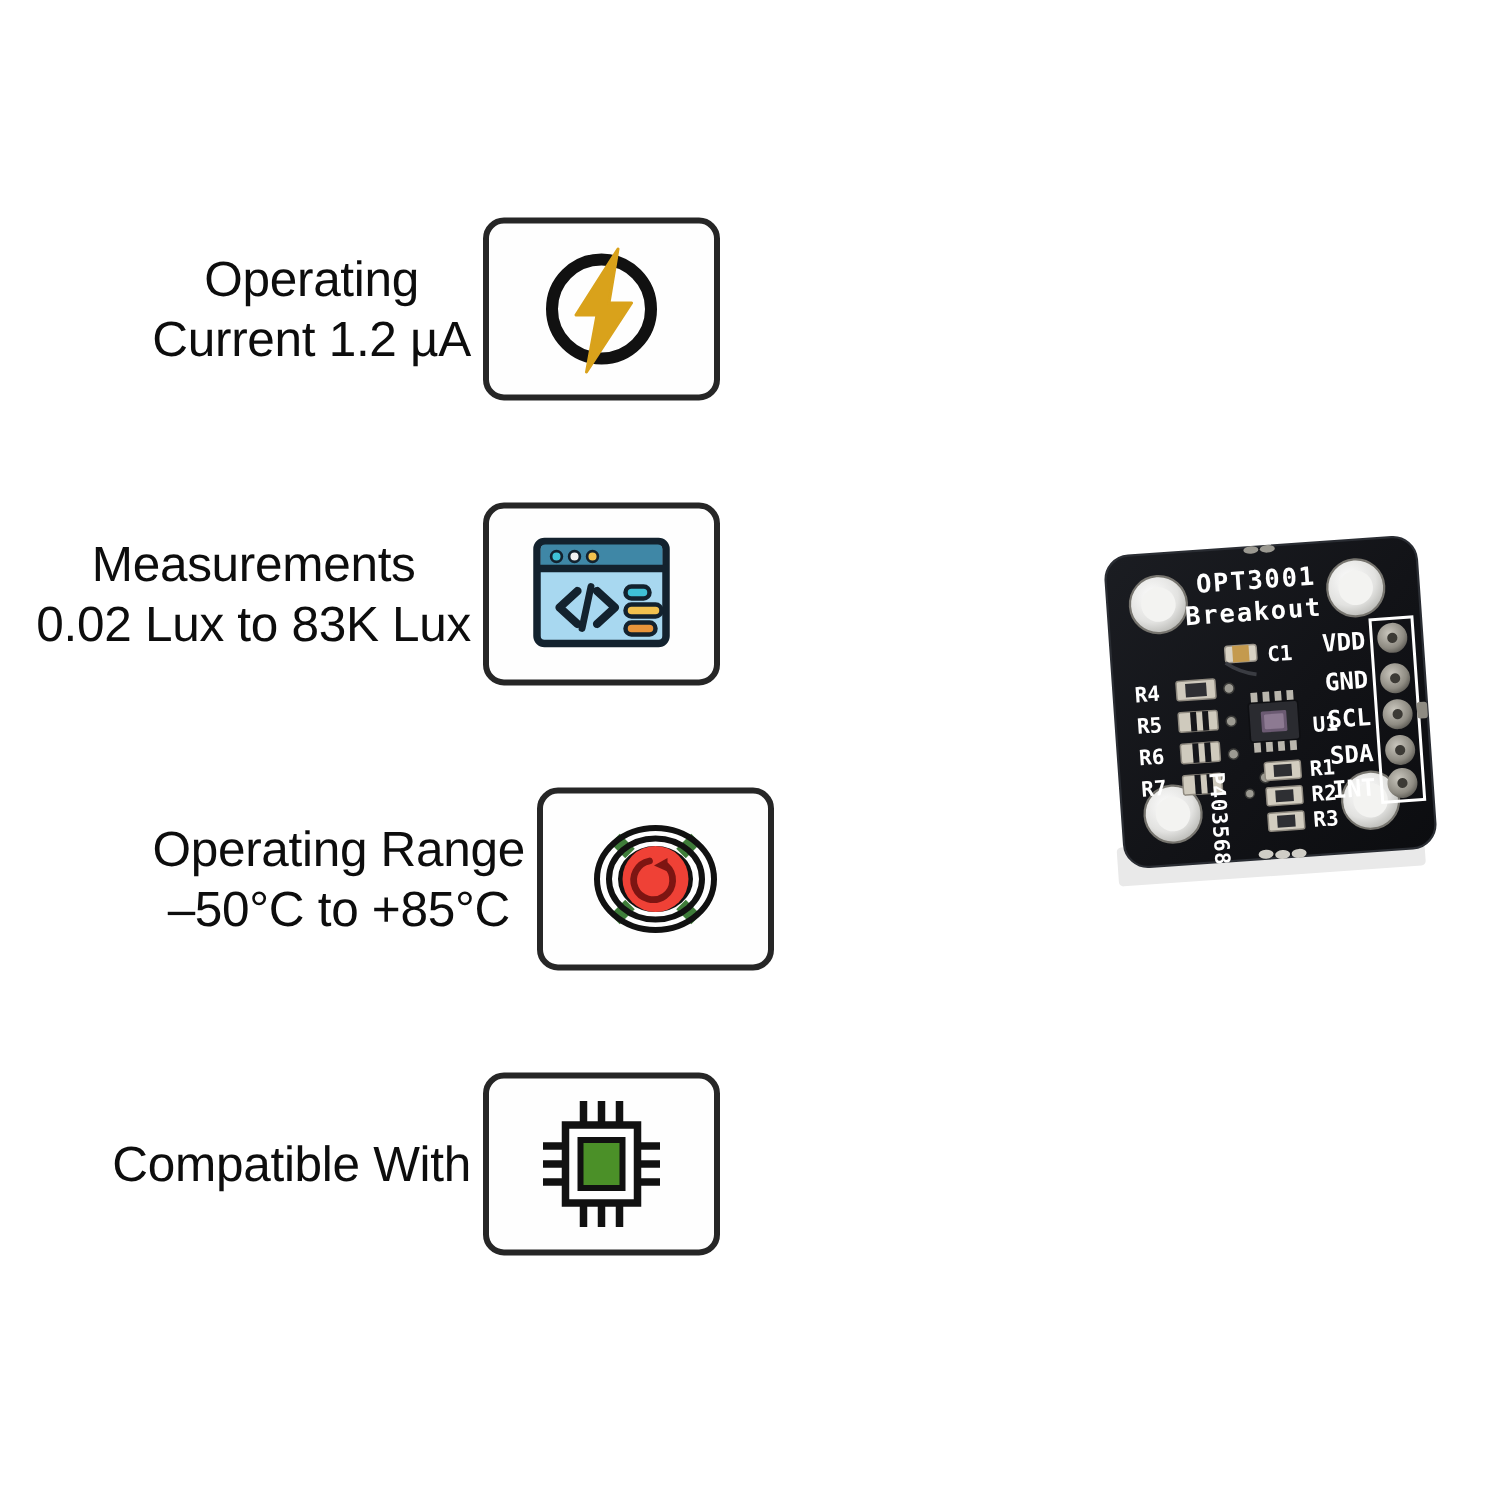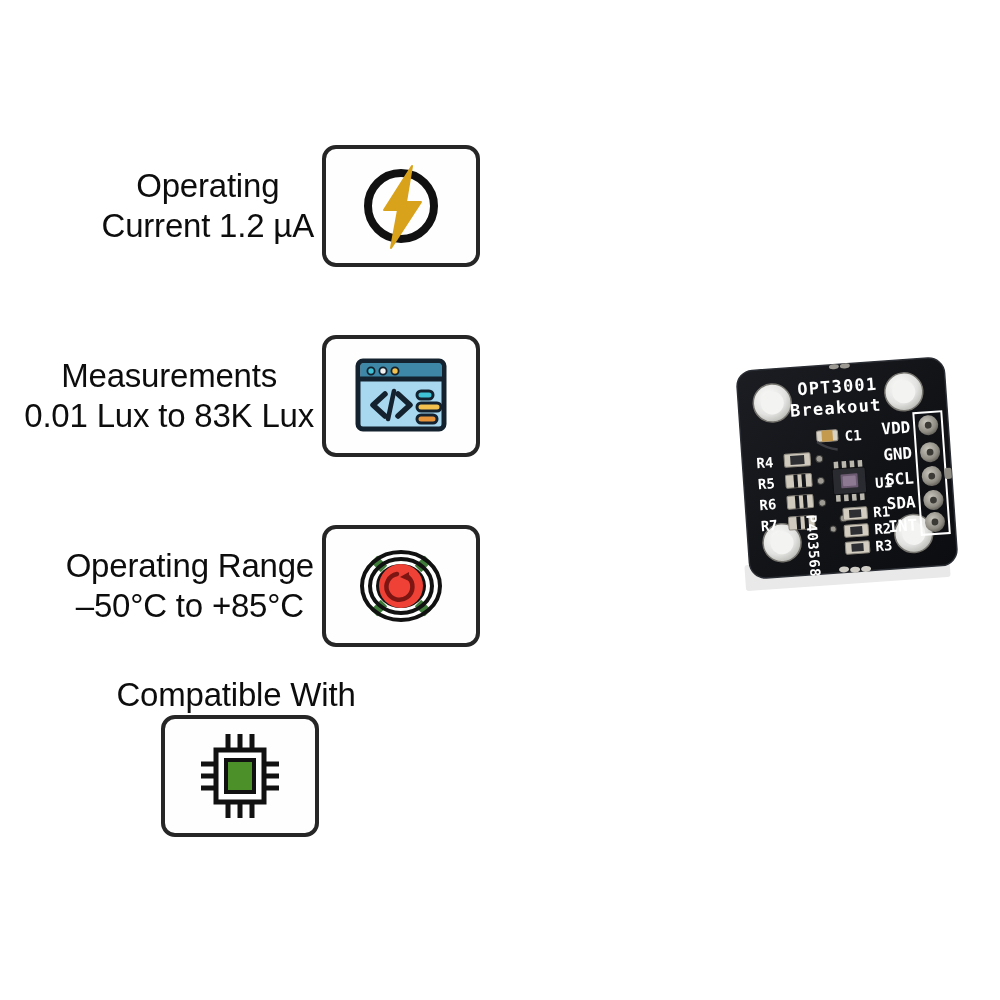--- a/index.html
+++ b/index.html
@@ -106,21 +106,21 @@
           <circle cx="46" cy="46" r="33" fill="none" stroke="#111111" stroke-width="8"></circle>
           <path d="M57 6 L29 50 L43 50 L36 88 L66 42 L51 42 Z" fill="#d9a21b" stroke="#d9a21b" stroke-width="2" stroke-linejoin="round"></path>
         </svg>
       </span>
     </div>
   </div>
 
   <div class="feature-row" style="top:335px;align-items:center;">
     <div class="feature-label">
       <span class="ln">Measurements</span>
-      <span class="ln">0.01 Lux to 83K Lux</span>
+      <span class="ln">0.02 Lux to 83K Lux</span>
     </div>
     <div class="icon-box">
       <span>
         <svg width="98" height="86" viewBox="0 0 98 86">
 
           <rect x="6" y="8" width="86" height="68" rx="5" fill="#a8d8f0" stroke="#13222e" stroke-width="5"></rect>
 
           <path d="M8.5 13 a3 3 0 0 1 3 -3 h75 a3 3 0 0 1 3 3 v13 h-81 z" fill="#3f87a6"></path>
           <line x1="6" y1="26" x2="92" y2="26" stroke="#13222e" stroke-width="5"></line>
 
@@ -133,21 +133,21 @@
           <line x1="42" y1="38" x2="36" y2="66" stroke="#13222e" stroke-width="4.6" stroke-linecap="round"></line>
 
           <rect x="65" y="38" width="16" height="8" rx="4" fill="#3fc1d6" stroke="#13222e" stroke-width="3"></rect>
           <rect x="65" y="50" width="24" height="8" rx="4" fill="#f2c14e" stroke="#13222e" stroke-width="3"></rect>
           <rect x="65" y="62" width="20" height="8" rx="4" fill="#e8943a" stroke="#13222e" stroke-width="3"></rect>
         </svg>
       </span>
     </div>
   </div>
 
-  <div class="feature-row" style="top:525px;">
+  <div class="feature-row" style="top:525px;padding-left:36px;">
     <div class="feature-label">
       <span class="ln">Operating Range</span>
       <span class="ln">–50°C to +85°C</span>
     </div>
     <div class="icon-box">
       <span>
         <svg width="96" height="92" viewBox="0 0 96 92">
           <g transform="translate(48,46)">
 
             <g stroke="#3f7d3a" stroke-width="9" stroke-linecap="butt">
@@ -164,21 +164,21 @@
             <ellipse rx="22" ry="22" fill="#ef4136" stroke="#111111" stroke-width="0"></ellipse>
 
             <path d="M -4 -12 A 13 13 0 1 0 7 -9" fill="none" stroke="#7d1512" stroke-width="4.5" stroke-linecap="round"></path>
             <path d="M 8 -14 L 8 -5 L -1 -9 Z" fill="#7d1512"></path>
           </g>
         </svg>
       </span>
     </div>
   </div>
 
-  <div class="feature-row" style="top:715px;flex-direction:column;">
+  <div class="feature-row" style="top:715px;">
     <div class="feature-label">
       <span class="ln">Compatible With</span>
     </div>
     <div class="icon-box">
       <span>
         <svg width="98" height="92" viewBox="0 0 98 92">
           <g stroke="#111111" stroke-width="5" stroke-linecap="butt">
 
             <line x1="37" y1="4" x2="37" y2="22"></line>
             <line x1="49" y1="4" x2="49" y2="22"></line>

